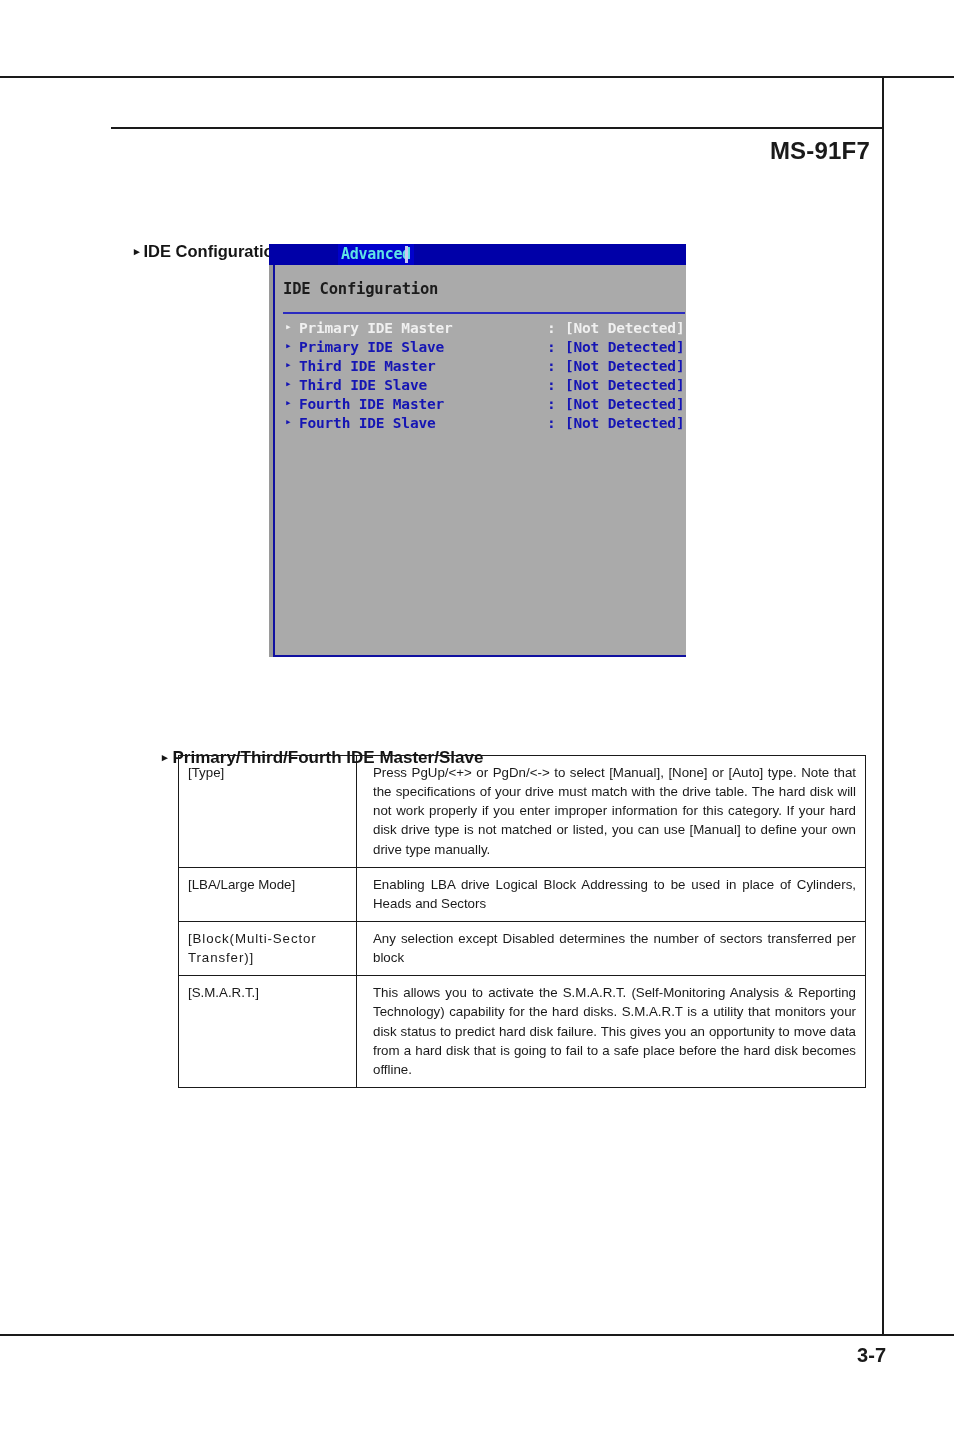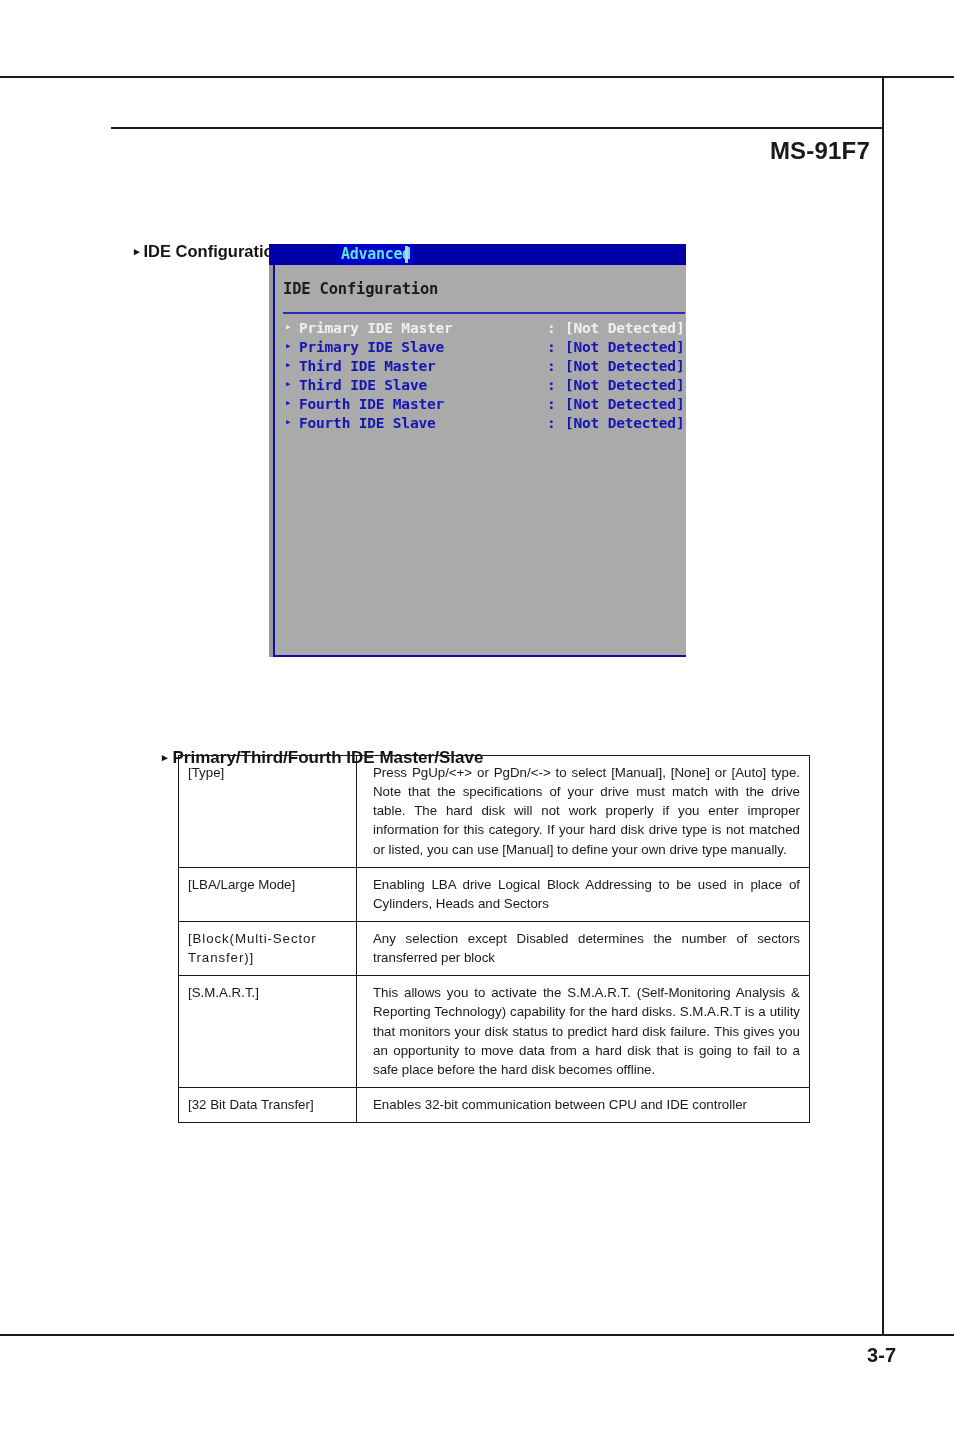--- a/index.html
+++ b/index.html
@@ -56,21 +56,21 @@
     top: 93px;
     font-size: 24px;
     font-weight: bold;
     letter-spacing: 0.2px;
     color: #1a1a1a;
     margin-top: 44px;
   }
 
   .page-number {
     position: absolute;
-    right: 58px;
+    right: 68px;
     top: 1344px;
     font-size: 20px;
     font-weight: bold;
     color: #1a1a1a;
   }
 
   
   .section-heading {
     position: absolute;
     font-size: 16.5px;
@@ -217,21 +217,21 @@
     position: absolute;
     left: 286px;
     top: 0;
   }
 
   
   .desc-table {
     position: absolute;
     left: 178px;
     top: 755px;
-    width: 632px;
+    width: 688px;
     border-collapse: collapse;
     table-layout: fixed;
   }
   .desc-table td {
     border: 1px solid #1a1a1a;
     vertical-align: top;
     font-size: 13.3px;
     line-height: 1.44;
     color: #1a1a1a;
     padding: 7px 9px 8px 9px;
@@ -337,20 +337,16 @@
       <td class="val">Enabling LBA drive Logical Block Addressing to be used in place of Cylinders, Heads and Sectors</td>
     </tr>
     <tr>
       <td class="key spaced">[Block(Multi-Sector Transfer)]</td>
       <td class="val">Any selection except Disabled determines the number of sectors transferred per block</td>
     </tr>
     <tr>
       <td class="key">[S.M.A.R.T.]</td>
       <td class="val">This allows you to activate the S.M.A.R.T. (Self-Monitoring Analysis &amp; Reporting Technology) capability for the hard disks. S.M.A.R.T is a utility that monitors your disk status to predict hard disk failure. This gives you an opportunity to move data from a hard disk that is going to fail to a safe place before the hard disk becomes offline.</td>
     </tr>
-    <tr>
-      <td class="key">[32 Bit Data Transfer]</td>
-      <td class="val">Enables 32-bit communication between CPU and IDE controller</td>
-    </tr>
   </tbody>
 </table>
 
 <div class="page-number">3-7</div>
 
 </body></html>

